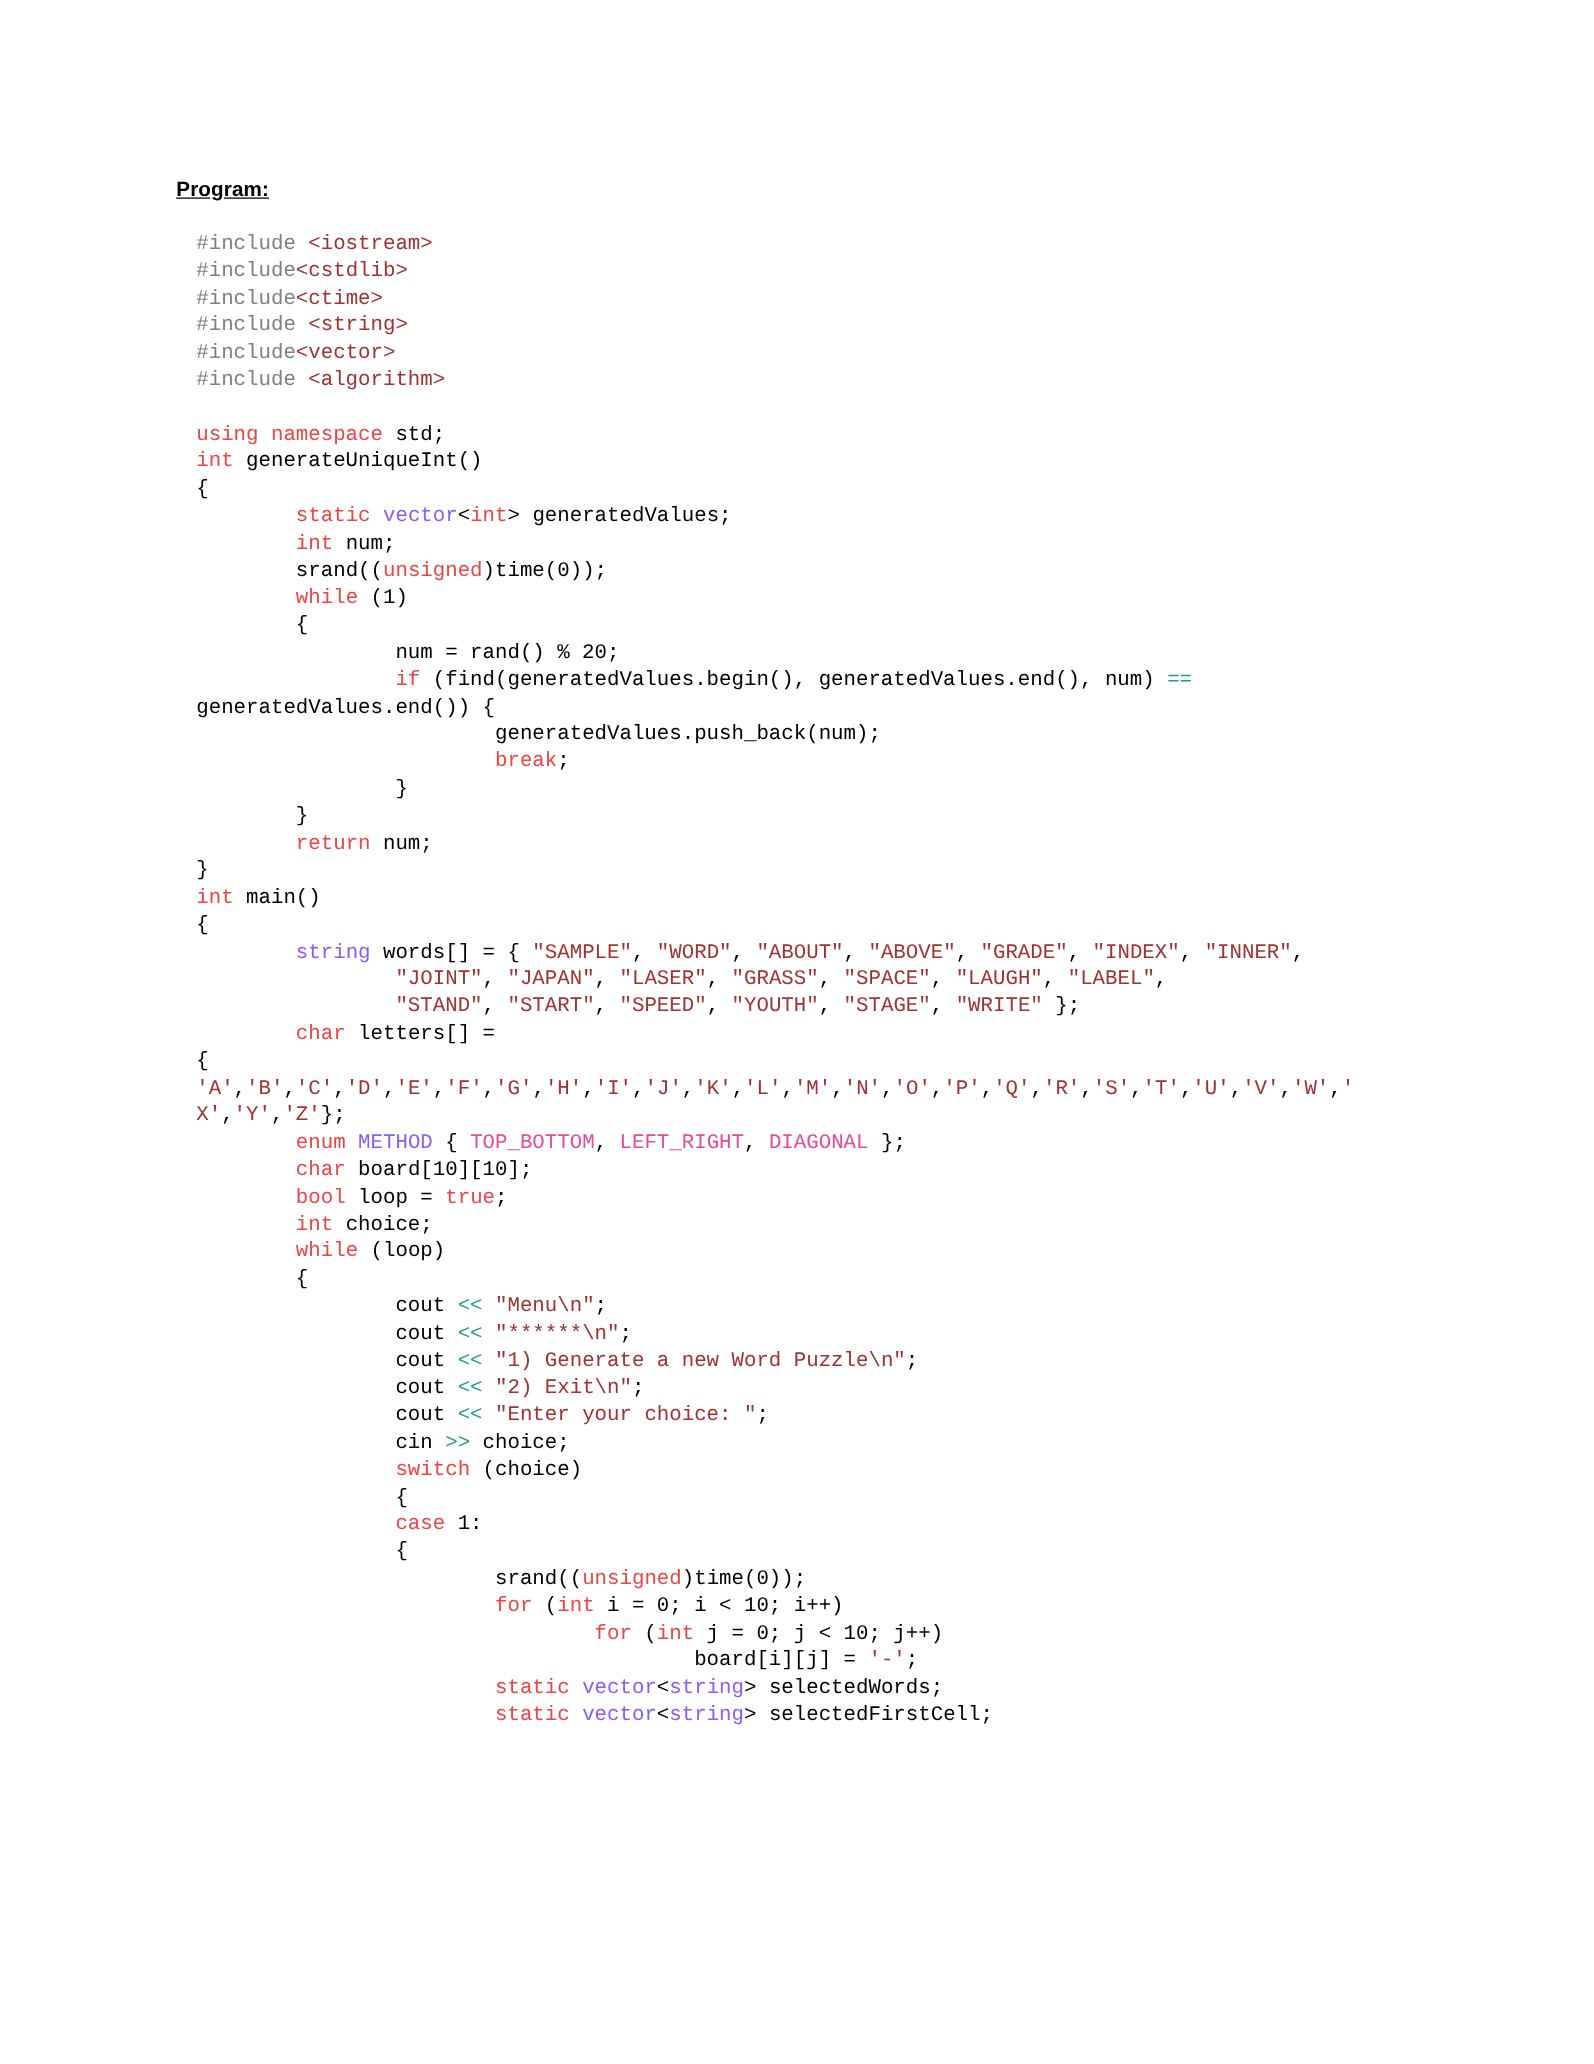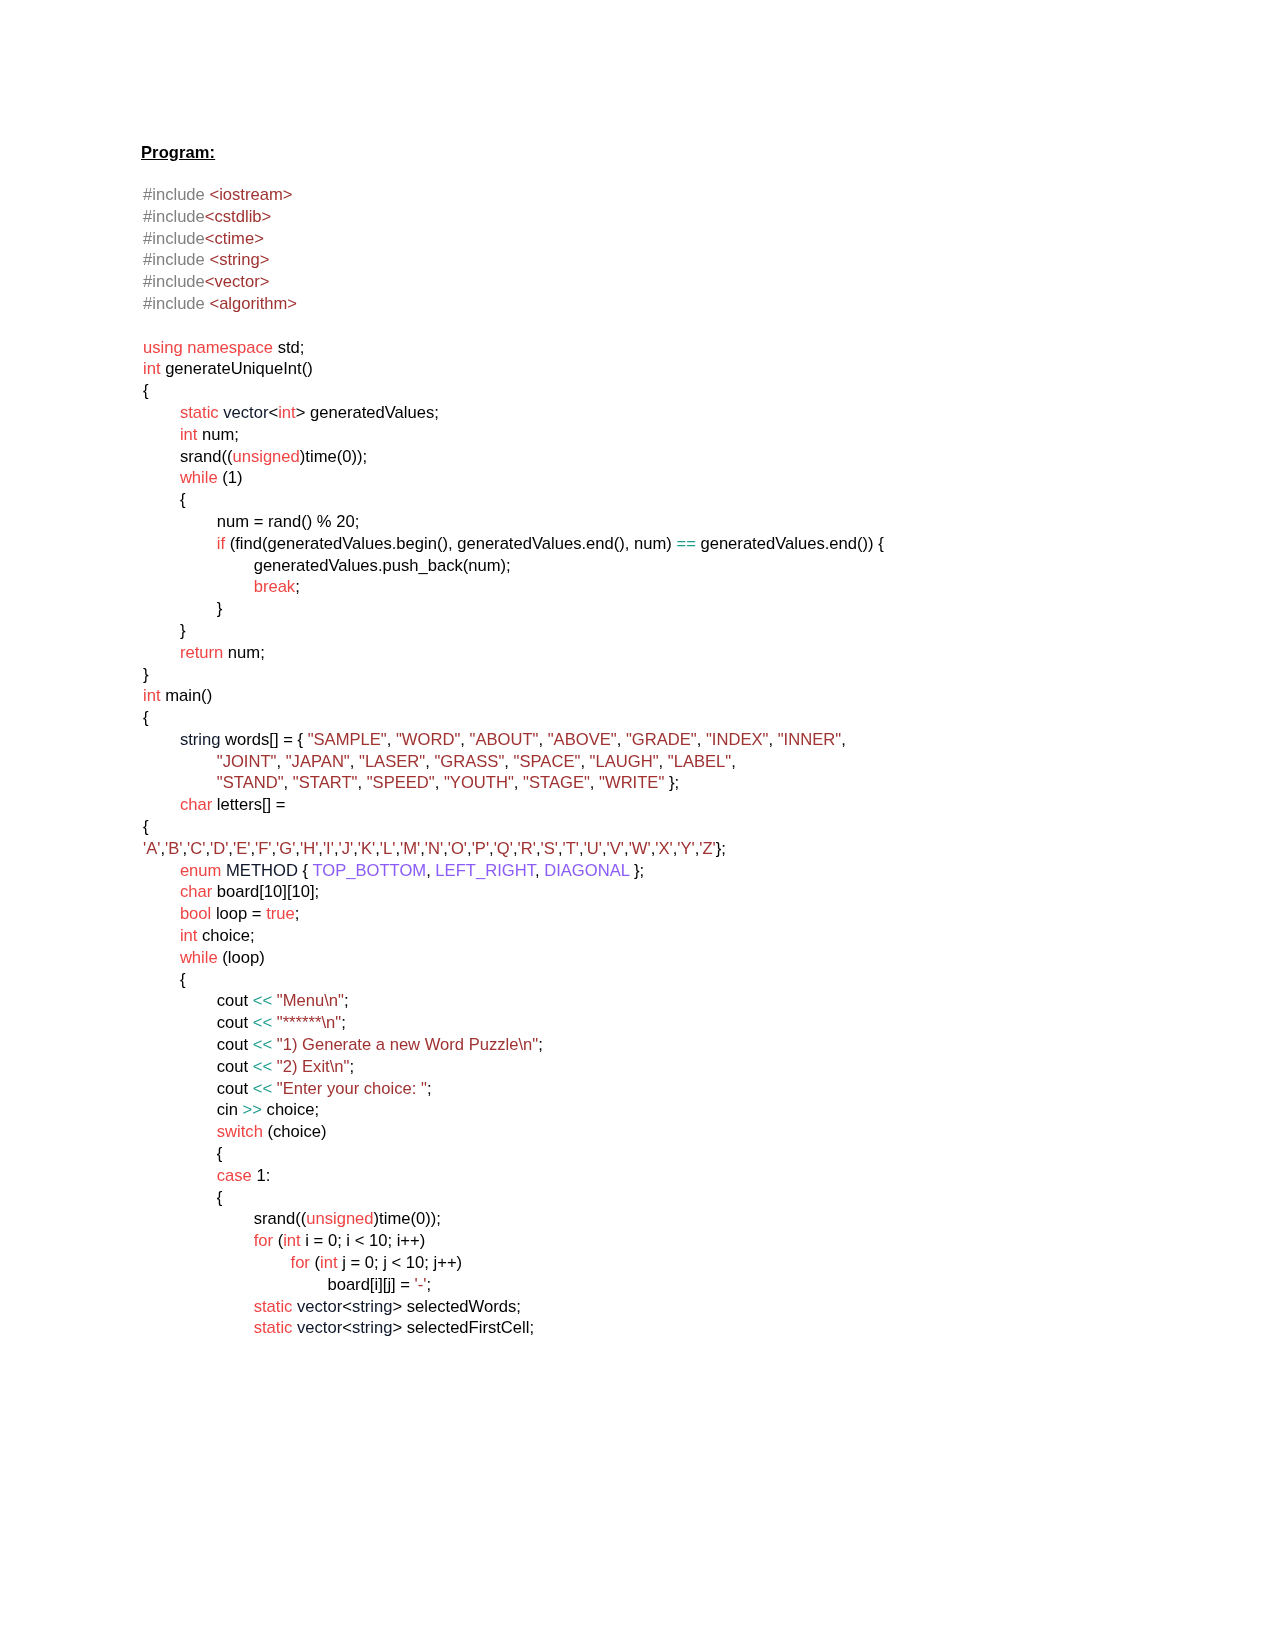--- a/index.html
+++ b/index.html
@@ -29,40 +29,40 @@
     font-family: "Liberation Sans", sans-serif;
     font-size: 16.5px;
     font-weight: bold;
     color: #000000;
     text-decoration: underline;
     letter-spacing: 0.1px;
     margin: 0 0 22px 0;
     line-height: 1.15;
   }
   .code {
-    font-family: Liberation Sans, sans-serif;
+    font-family: Liberation Mono, monospace;
     font-size: 16.6px;
     line-height: 21.8px;
     color: #000000;
     white-space: pre-wrap;
     word-break: break-word;
-    margin: 2px;
+    margin: 16px;
   }
   .code .ln {
     display: block;
     min-height: 21.8px;
   }
   
   .t-pre   { color: #808080; }            
   .t-inc   { color: #a03232; }            
   .t-kw    { color: #ef4444; }            
-  .t-type  { color: #0f172a; }            
+  .t-type  { color: #8b5cf6; }            
   .t-str   { color: #a03232; }            
   .t-op    { color: #1f9e8e; }            
-  .t-enum  { color: #8b5cf6; }            
+  .t-enum  { color: #ec4899; }            
   .t-plain { color: #000000; }
 </style>
 </head>
 <body>
 
 <div class="page">
   <div class="content">
 
     <div class="doc-heading">Program:</div>
 

